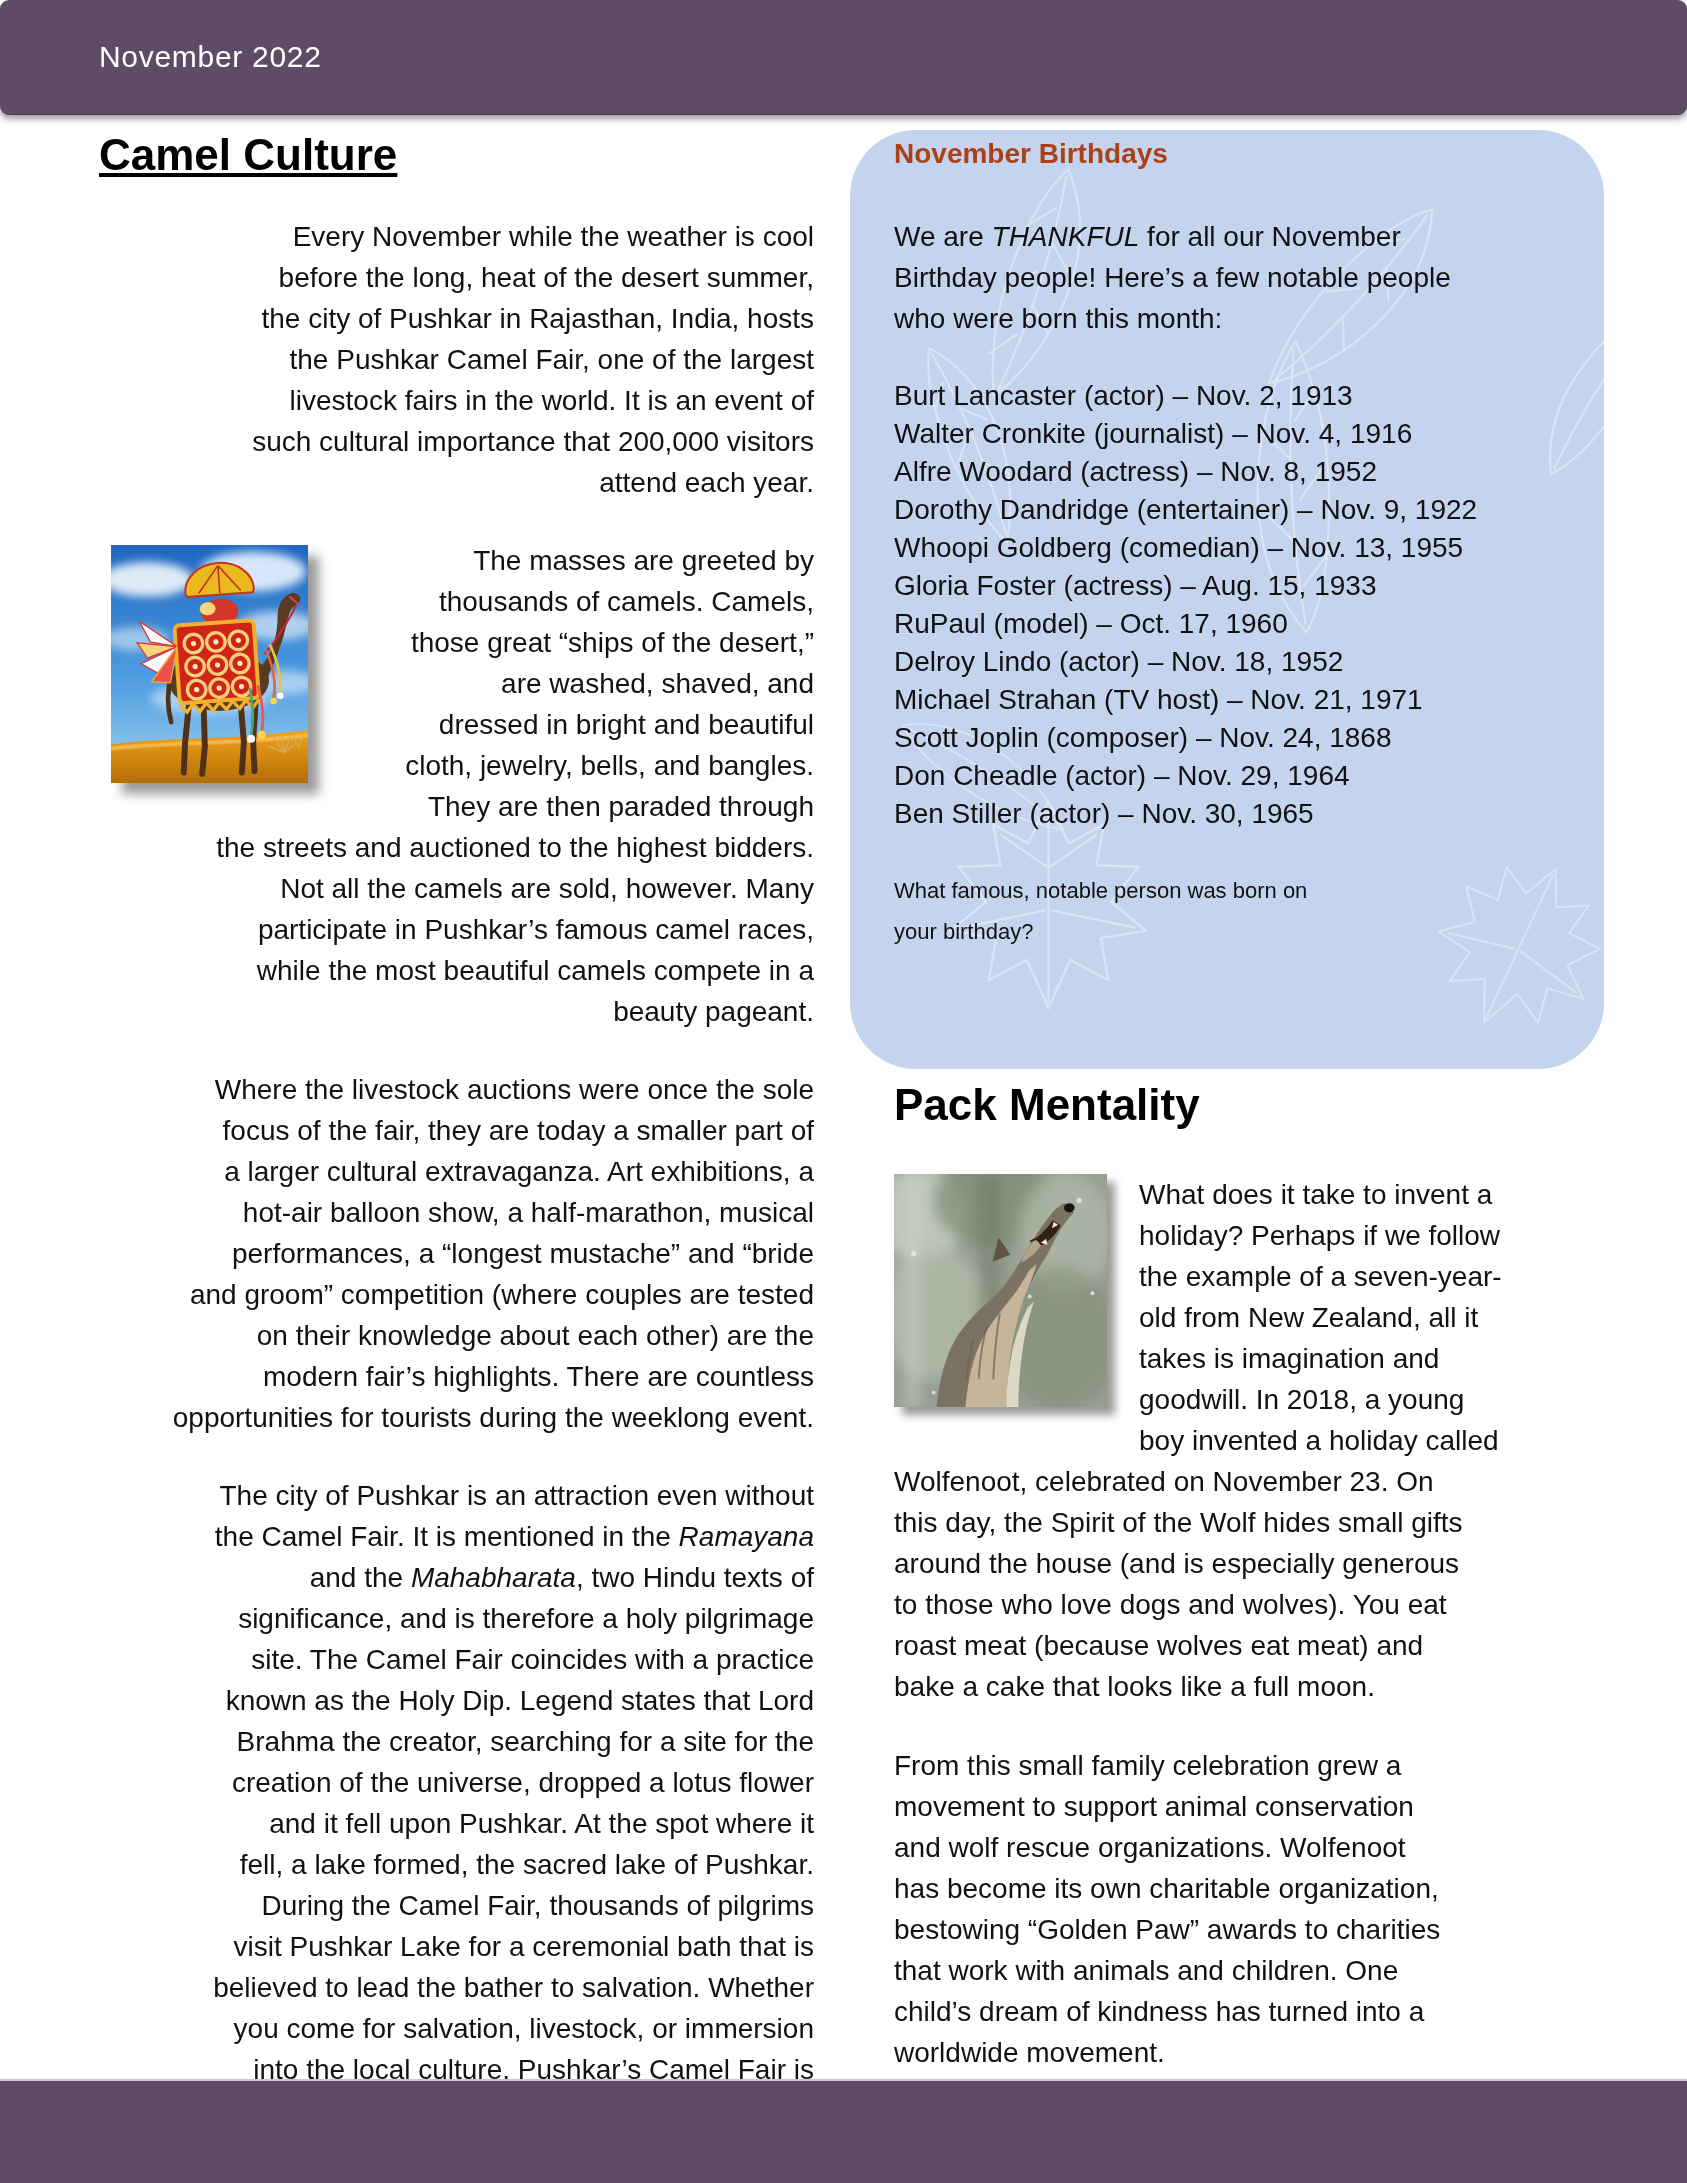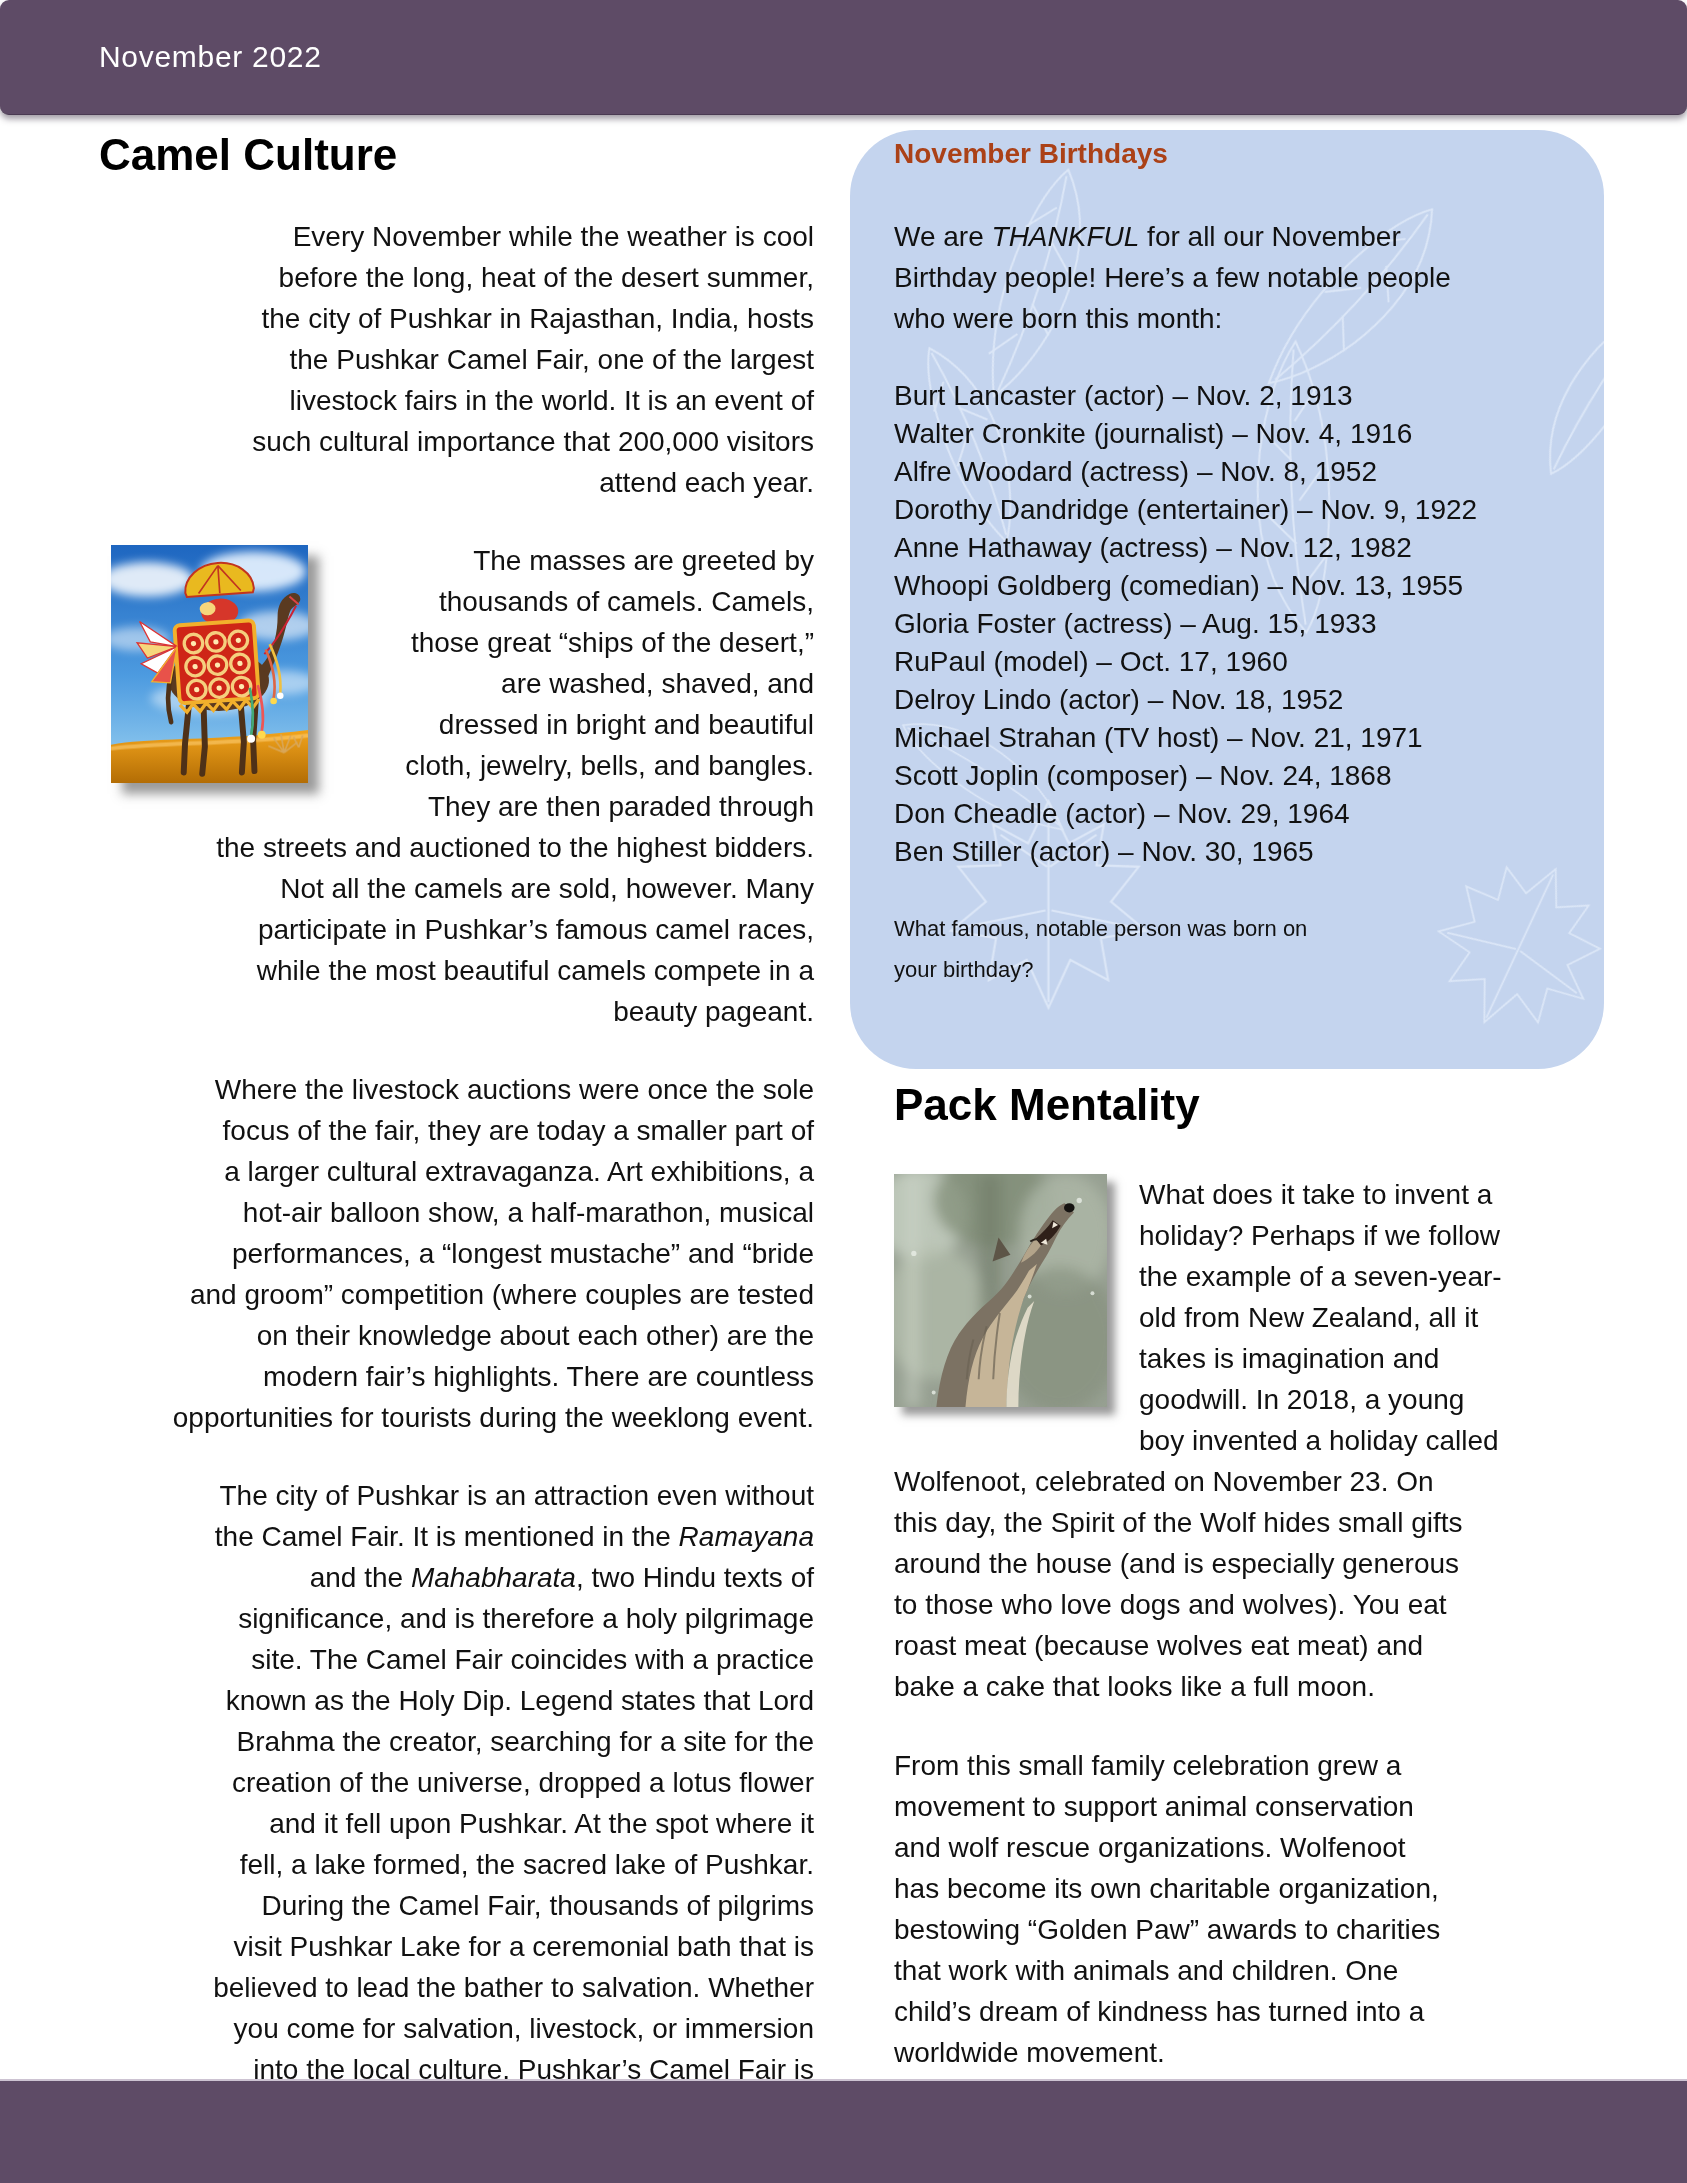--- a/index.html
+++ b/index.html
@@ -16,21 +16,21 @@
   }
   #footer-bar{top:2079px;height:105px;border-top:2px solid #cdc3d2;}
 
   
   .pre{white-space:pre-line;}
   h1.article{font-size:44px;line-height:48px;font-weight:bold;margin:0;color:#000;}
   p.body{font-size:28px;line-height:41px;margin:0;}
 
   
   #left-col{position:absolute;left:99px;top:131px;width:715px;}
-  #left-col h1{margin-bottom:37px;}
+  #left-col h1{margin-bottom:37px;text-decoration:underline;}
   #left-col p{margin-bottom:37px;text-align:right;}
   #camel-fig{
     float:left;width:197px;height:238px;margin:5.3px 36px 9.3px 12px;
     box-shadow:10.6px 10.6px 10px rgba(55,55,55,.5);background:#2b7fd4;
   }
   #camel-fig svg{display:block;width:100%;height:100%;}
 
   
   #birthdays-box{
     position:absolute;left:850px;top:130px;width:754px;height:939px;
@@ -247,21 +247,20 @@
     <div id="birthdays-content">
       <h2 id="birthdays-title">November Birthdays</h2>
       <p id="birthdays-intro" class="pre"><span>We are </span><i>THANKFUL</i><span> for all our November
 Birthday people!  Here’s a few notable people
 who were born this month:</span></p>
       <ul id="birthday-list">
           <li>Burt Lancaster (actor) – Nov. 2, 1913</li>
           <li>Walter Cronkite (journalist) – Nov. 4, 1916</li>
           <li>Alfre Woodard (actress) – Nov. 8, 1952</li>
           <li>Dorothy Dandridge (entertainer) – Nov. 9, 1922</li>
-          <li>Anne Hathaway (actress) – Nov. 12, 1982</li>
           <li>Whoopi Goldberg (comedian) – Nov. 13, 1955</li>
           <li>Gloria Foster (actress) – Aug. 15, 1933</li>
           <li>RuPaul (model) – Oct. 17, 1960</li>
           <li>Delroy Lindo (actor) – Nov. 18, 1952</li>
           <li>Michael Strahan (TV host) – Nov. 21, 1971</li>
           <li>Scott Joplin (composer) – Nov. 24, 1868</li>
           <li>Don Cheadle (actor) – Nov. 29, 1964</li>
           <li>Ben Stiller (actor) – Nov. 30, 1965</li>
         </ul>
       <p id="birthdays-question" class="pre">What famous, notable person was born on

